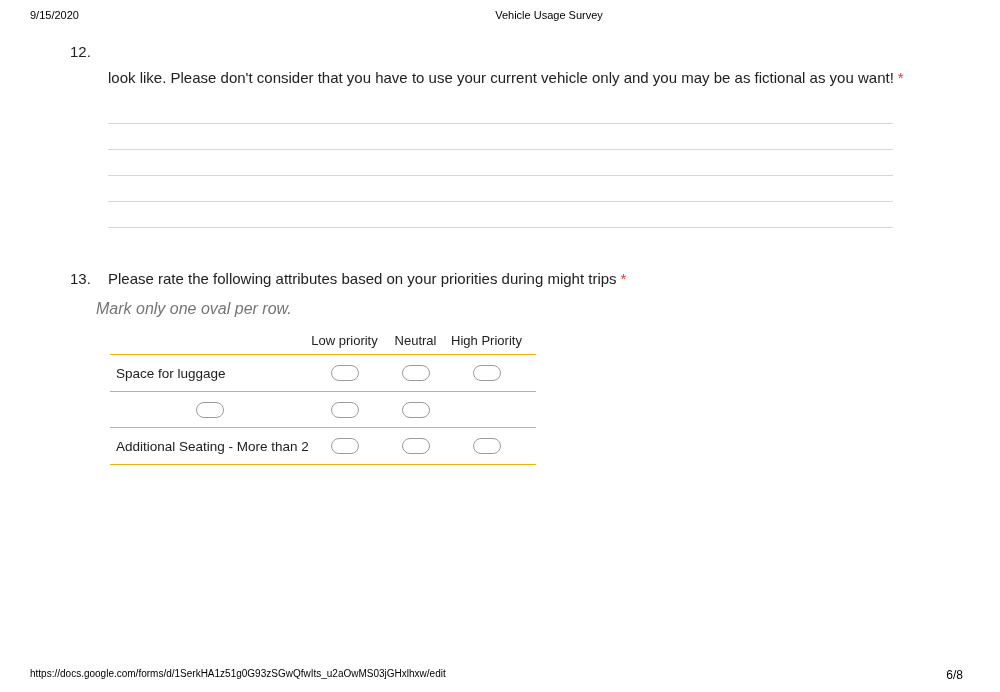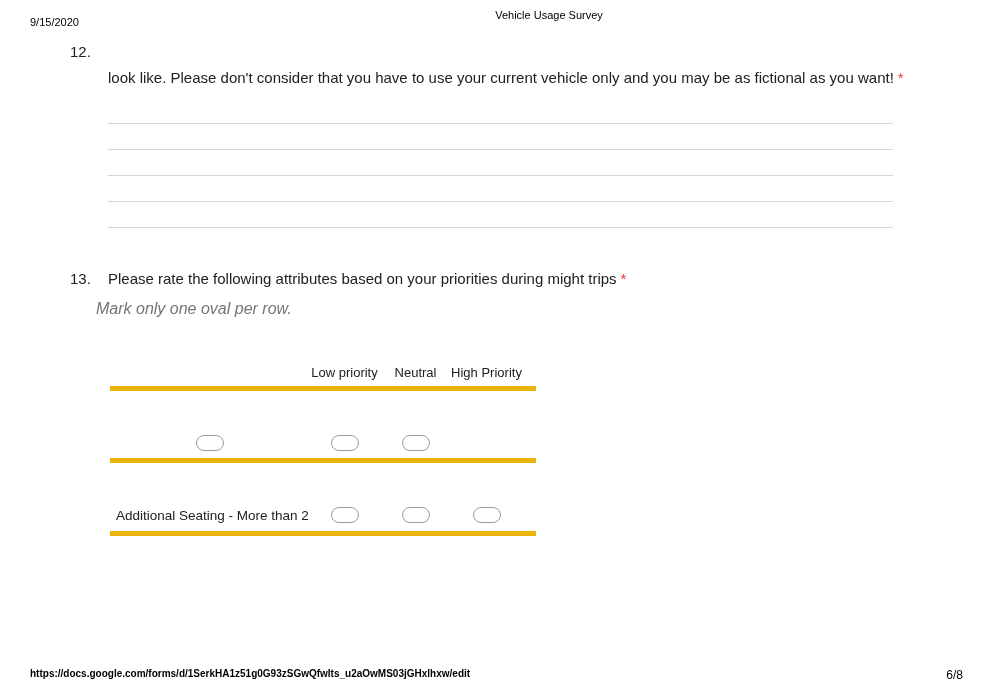--- a/index.html
+++ b/index.html
@@ -8,21 +8,21 @@
     font-family: "Liberation Sans", "DejaVu Sans", sans-serif;
     color: #212121;
     position: relative;
     overflow: hidden;
   }
   .page { position: relative; width: 1000px; height: 692px; background: #fff; }
 
   
   .print-date {
     position: absolute; left: 30px; top: 9px;
-    font-size: 11px; color: #000; margin-top: 7px;
+    font-size: 11px; color: #000;
   }
   .doc-title {
     position: absolute; left: 89px; top: 9px; width: 920px;
     text-align: center; font-size: 11px; color: #000;
   }
 
   
   .question { position: absolute; left: 70px; font-size: 15px; line-height: 26px; }
   .q12 { top: 39px; }
   .q13 { top: 266px; }
@@ -38,22 +38,21 @@
   .instruction {
     position: absolute; left: 96px; top: 300px;
     font-size: 16px; font-style: italic; color: #757575;
   }
 
   
   .grid { position: absolute; left: 110px; top: 328px; width: 426px; }
   .grid-header, .grid-row {
     display: grid;
     grid-template-columns: 199px 71px 71px 71px;
-    border-bottom: 5px solid #eab308;
-    margin-top: 36px;
+    border-bottom: 1px solid #eab308;
   }
   .grid-header { height: 27px; }
   .col-head {
     align-self: end; padding-bottom: 6px;
     text-align: center; font-size: 13px; color: #212121; white-space: nowrap;
   }
   .grid-row { align-items: center; }
   .grid-row.r1 { height: 33px; }
   .grid-row.r2 { height: 37px; }
   .grid-row.r3 { height: 36px; }
@@ -61,21 +60,21 @@
   .row-label { padding-left: 6px; font-size: 13.5px; white-space: nowrap; }
   .oval {
     width: 28px; height: 16px;
     border: 1.5px solid #9c9c9c; border-radius: 9px;
     background: #fff; justify-self: center;
   }
 
   
   .footer-url {
     position: absolute; left: 30px; top: 668px;
-    font-size: 10px; color: #000; font-weight: bold;
+    font-size: 10px; color: #000;
   }
   .footer-page {
     position: absolute; right: 37px; top: 668px;
     font-size: 12px; color: #000;
   }
 </style>
 </head>
 <body>
 
 <div class="page">
@@ -110,20 +109,26 @@
 
   <div class="grid">
     <div class="grid-header">
       <div class="col-head"></div>
       <div class="col-head">Low priority</div>
       <div class="col-head">Neutral</div>
       <div class="col-head">High Priority</div>
     </div>
 
 
+    <div class="grid-row r2">
+      <div class="row-label">Space for luggage</div>
+      <span class="oval"></span>
+      <span class="oval"></span>
+      <span class="oval"></span>
+    </div>
 
     <div class="grid-row r3">
       <span class="oval"></span>
       <span class="oval"></span>
       <span class="oval"></span>
     </div>
 
     <div class="grid-row r4">
       <div class="row-label">Additional Seating - More than 2</div>
       <span class="oval"></span>

